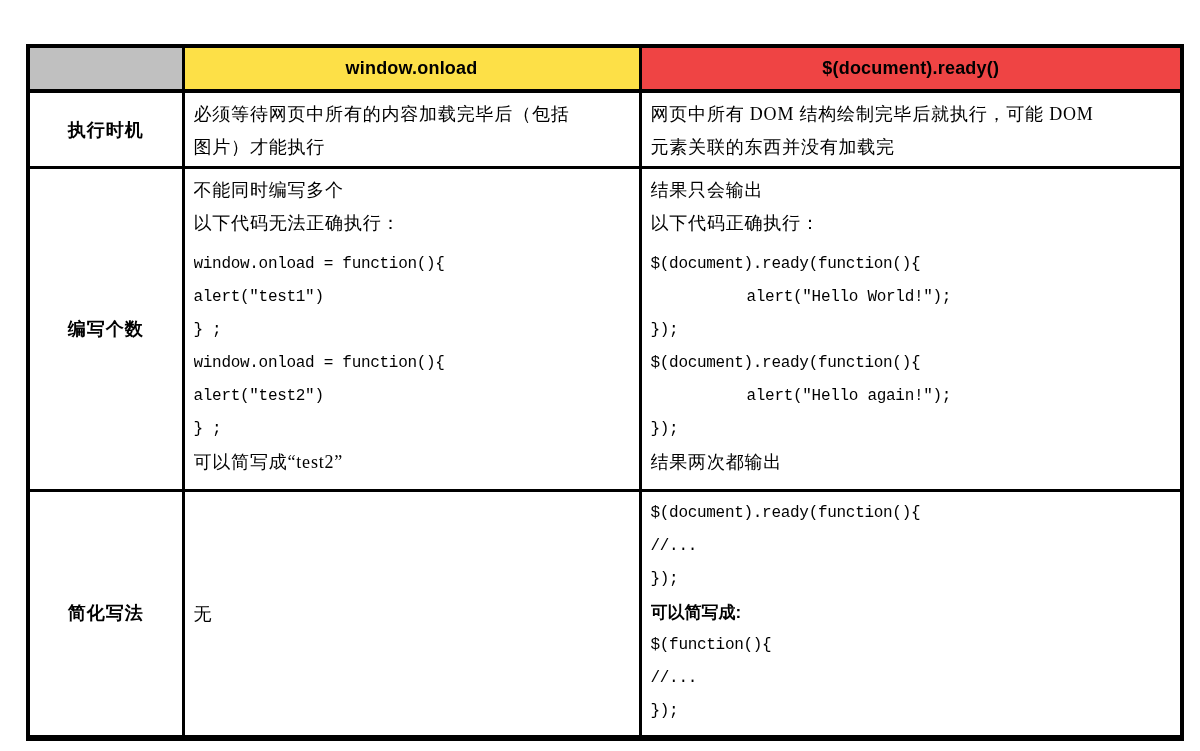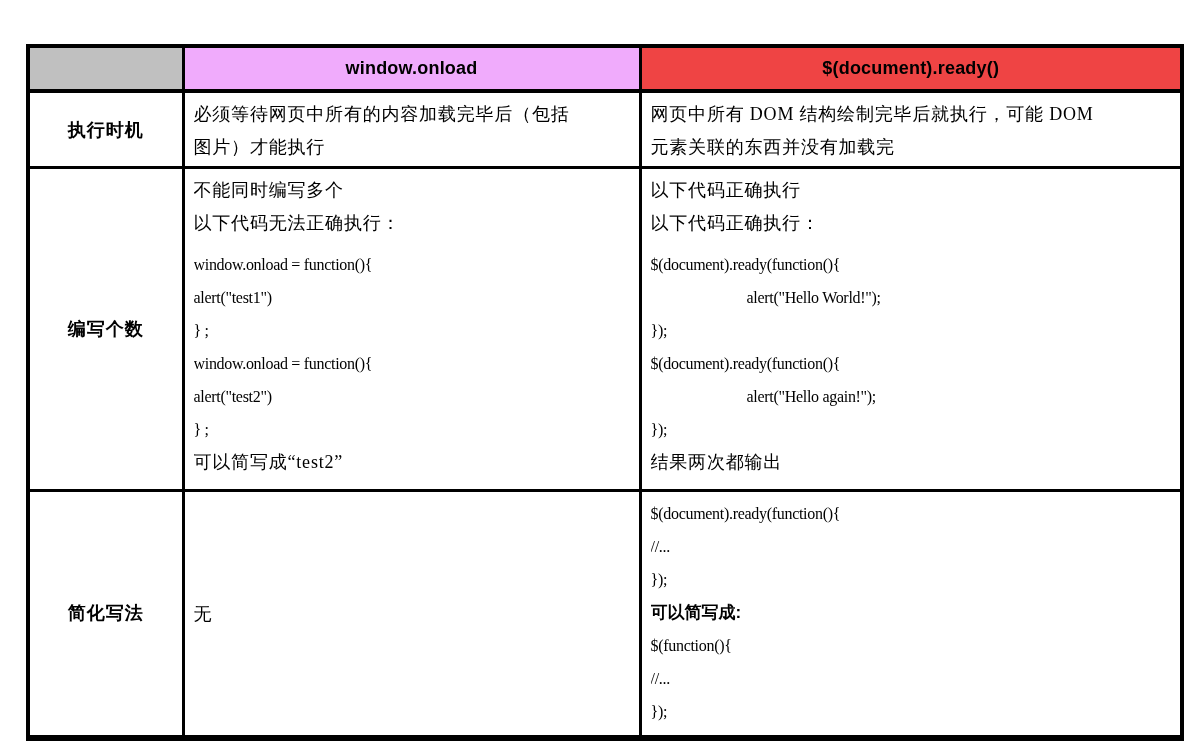--- a/index.html
+++ b/index.html
@@ -66,42 +66,42 @@
     font-family: "Liberation Serif", "DejaVu Serif", serif;
     font-size: 18px;
     letter-spacing: 0.8px;
   }
   .line.cnb {
     font-family: "Liberation Sans", "DejaVu Sans", sans-serif;
     font-weight: bold;
     font-size: 17px;
   }
   .line.code, .line.codei {
-    font-family: Liberation Serif, serif;
+    font-family: Liberation Mono, monospace;
     font-size: 16px;
     letter-spacing: -0.3px;
   }
   .line.codei { padding-left: 96px; }
   .line.gap { margin-top: 8px; }
 </style>
 </head>
 <body style="background: rgb(255, 255, 255);">
 
 <div class="page">
   <div class="table-wrap">
     <table class="cmp">
       <colgroup>
         <col class="c1">
           <col class="c2">
           <col class="c3">
       </colgroup>
       <thead>
         <tr>
           <th class="hdr corner" style="background: rgb(192, 192, 192);"></th>
-          <th class="hdr" style="background: #f0abfc;">window.onload</th>
+          <th class="hdr" style="background: #fde047;">window.onload</th>
           <th class="hdr" style="background: #ef4444;">$(document).ready()</th>
         </tr>
       </thead>
       <tbody>
           <tr style="height: 70px;">
             <th class="rowlabel">执行时机</th>
             <td class="cell">
               <div class="line cn">必须等待网页中所有的内容加载完毕后（包括</div>
               <div class="line cn">图片）才能执行</div>
             </td>
@@ -117,21 +117,21 @@
               <div class="line cn">以下代码无法正确执行：</div>
               <div class="line code gap">window.onload = function(){</div>
               <div class="line code">alert("test1")</div>
               <div class="line code">} ;</div>
               <div class="line code">window.onload = function(){</div>
               <div class="line code">alert("test2")</div>
               <div class="line code">} ;</div>
               <div class="line cn">可以简写成“test2”</div>
             </td>
             <td class="cell">
-              <div class="line cn">以下代码正确执行</div>
+              <div class="line cn">结果只会输出</div>
               <div class="line cn">以下代码正确执行：</div>
               <div class="line code gap">$(document).ready(function(){</div>
               <div class="line codei">alert("Hello World!");</div>
               <div class="line code">});</div>
               <div class="line code">$(document).ready(function(){</div>
               <div class="line codei">alert("Hello again!");</div>
               <div class="line code">});</div>
               <div class="line cn">结果两次都输出</div>
             </td>
           </tr>

